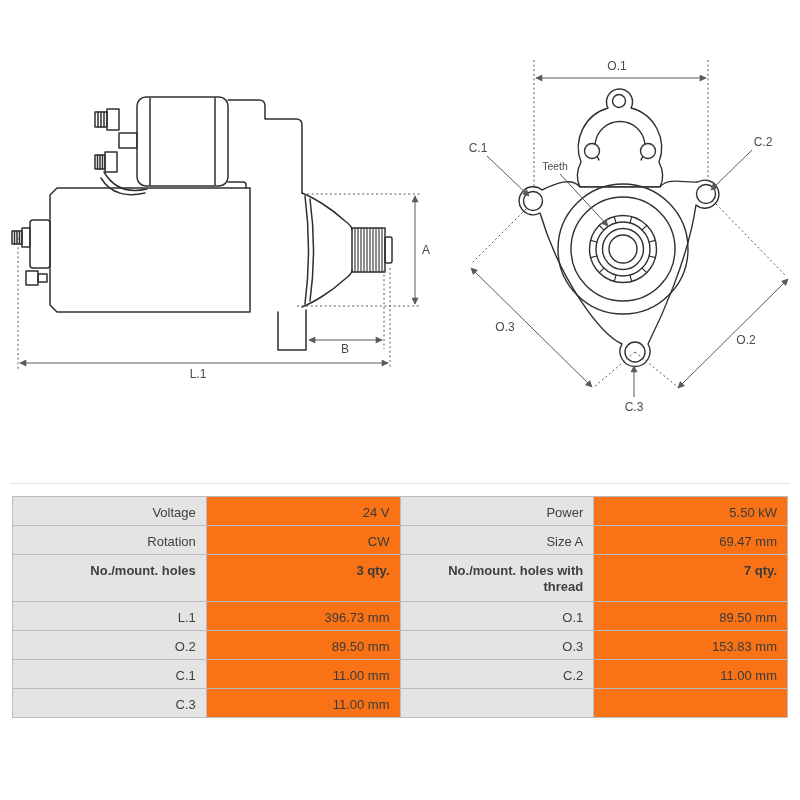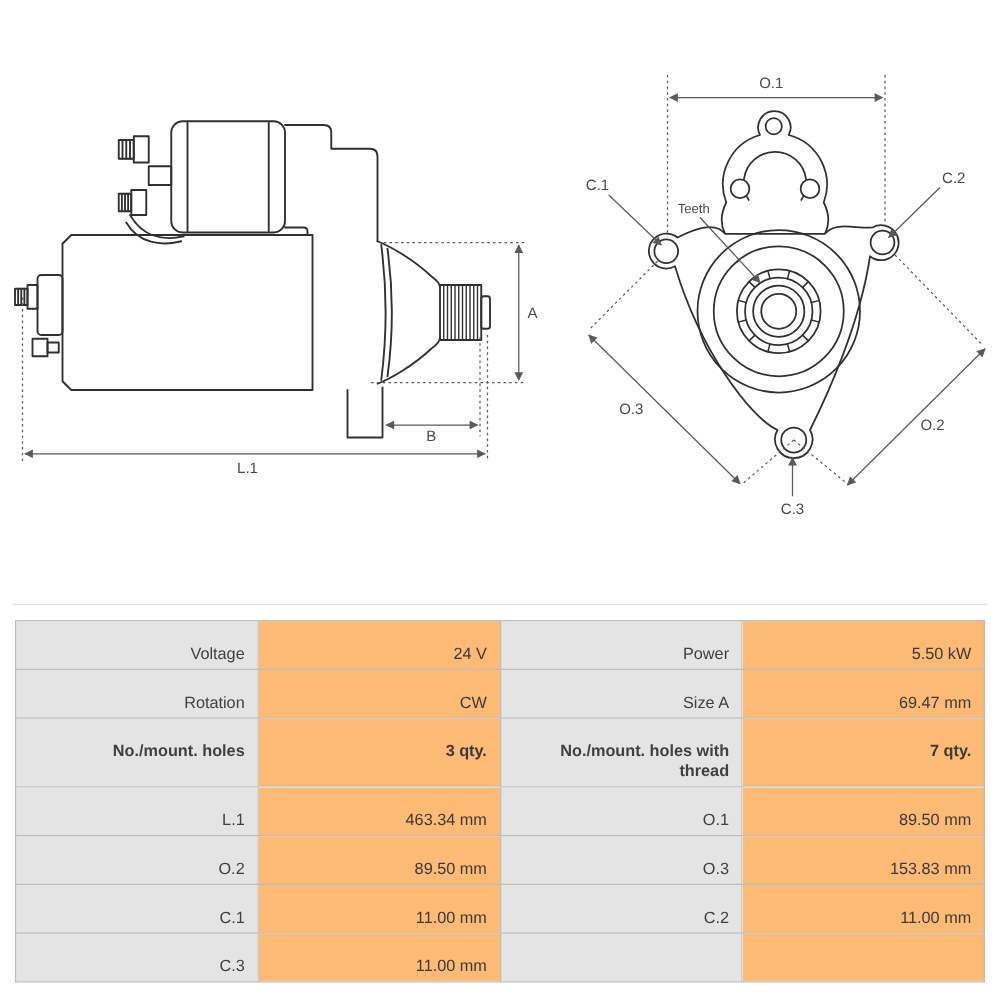--- a/index.html
+++ b/index.html
@@ -1,22 +1,22 @@
 <!DOCTYPE html>
 <html><head>
 <meta charset="utf-8">
 <style>
   html,body{margin:0;padding:0;background:#ffffff;}
   body{position:relative;width:800px;height:800px;font-family:"Liberation Sans",sans-serif;}
   .diagram-wrap{position:absolute;top:0;left:0;width:800px;height:460px;}
   .divider{position:absolute;top:483px;left:10px;width:780px;border-top:1px solid #e4e4e4;}
   table.spec{position:absolute;top:496px;left:12px;width:776px;border-collapse:collapse;table-layout:fixed;border:1px solid #9a9a9a;}
-  table.spec td{border:1px solid #bdbdbd;font-size:13px;color:#3a3a3a;text-align:right;vertical-align:top;padding:18px 10px 4px 8px;line-height:16px;overflow:hidden;}
+  table.spec td{border:1px solid #bdbdbd;font-size:13px;color:#3a3a3a;text-align:right;vertical-align:top;padding:8px 10px 4px 8px;line-height:16px;overflow:hidden;}
   table.spec td.l{background:#e4e4e4;color:#404040;}
-  table.spec td.v{background:#fdba74;}
+  table.spec td.v{background:#f97316;}
   table.spec tr{height:28px;}
   table.spec tr.tall{height:47px;font-weight:bold;}
   svg text{font-family:"Liberation Sans",sans-serif;font-size:12px;fill:#4a4a4a;}
   svg text.small{font-size:10.5px;}
 </style>
 </head>
 <body>
 
 <div class="diagram-wrap">
 <svg width="800" height="460" viewBox="0 0 800 460">
@@ -138,21 +138,21 @@
       <td class="v">69.47 mm</td>
     </tr>
     <tr class="tall">
       <td class="l">No./mount. holes</td>
       <td class="v">3 qty.</td>
       <td class="l">No./mount. holes with thread</td>
       <td class="v">7 qty.</td>
     </tr>
     <tr>
       <td class="l">L.1</td>
-      <td class="v">463.34 mm</td>
+      <td class="v">396.73 mm</td>
       <td class="l">O.1</td>
       <td class="v">89.50 mm</td>
     </tr>
     <tr>
       <td class="l">O.2</td>
       <td class="v">89.50 mm</td>
       <td class="l">O.3</td>
       <td class="v">153.83 mm</td>
     </tr>
     <tr>

